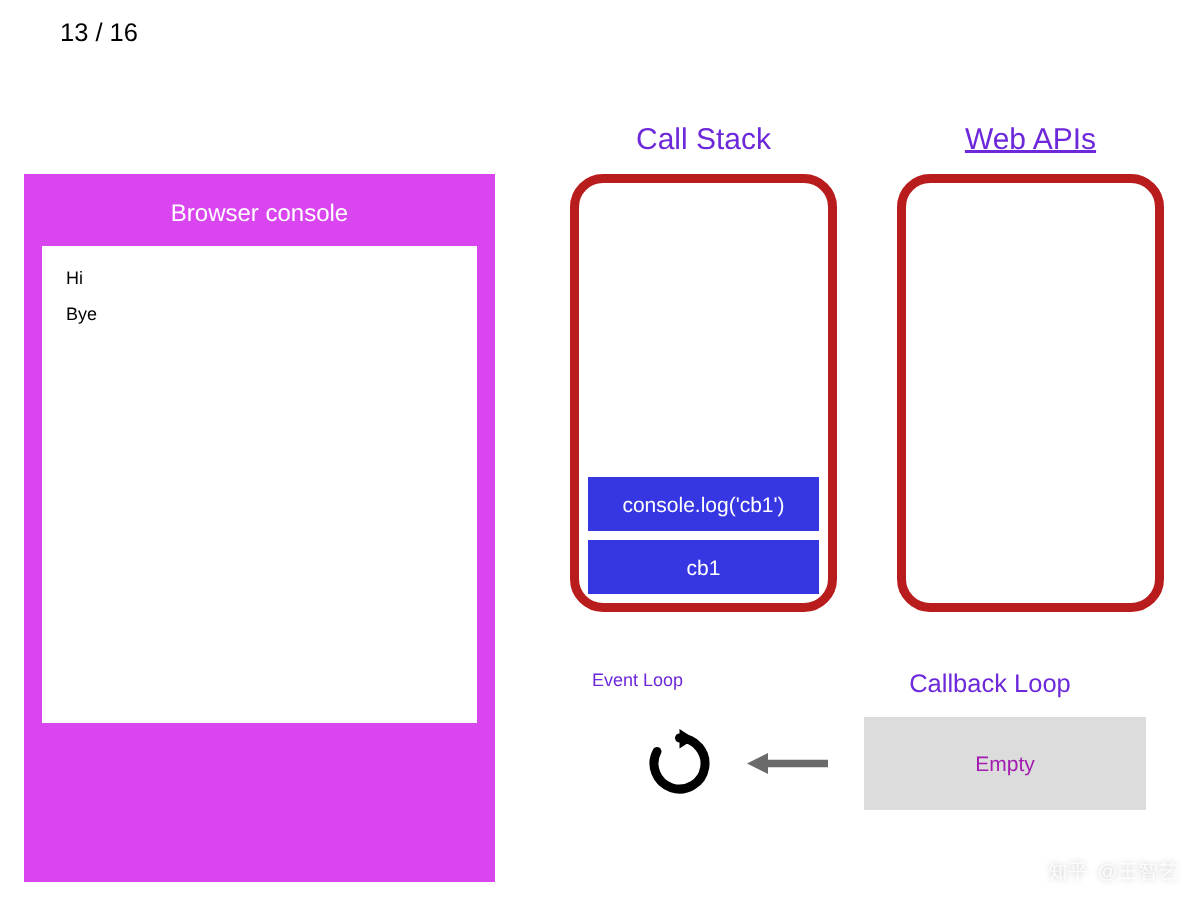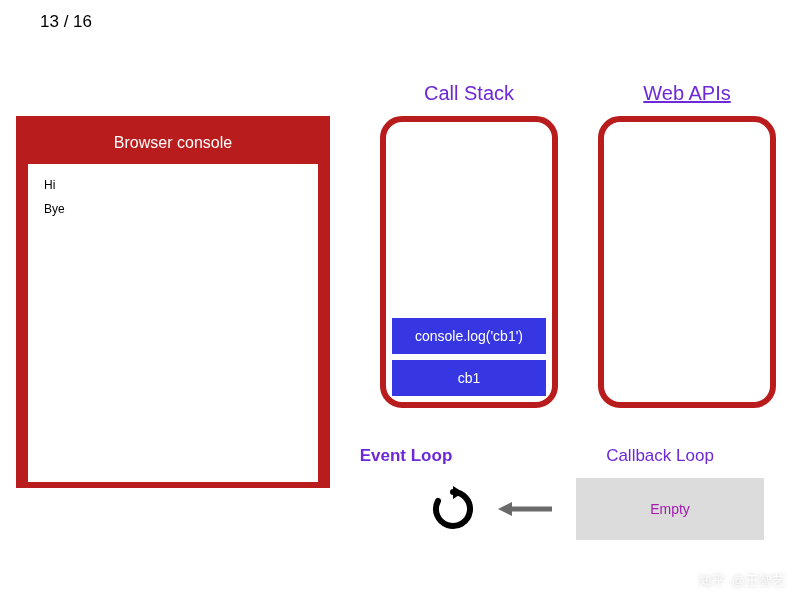--- a/index.html
+++ b/index.html
@@ -16,22 +16,22 @@
       top: 12px;
       left: 40px;
       font-size: 17px;
       color: #000;
     }
     .console {
       position: absolute;
       top: 116px;
       left: 16px;
       width: 314px;
-      height: 372px;
-      background: #b91c1c;
+      height: 472px;
+      background: #d946ef;
       padding: 12px;
     }
     .console-title {
       text-align: center;
       color: #fff;
       font-size: 16px;
       padding: 6px 0 12px 0;
     }
     .console-body {
       background: #fff;
@@ -67,21 +67,21 @@
     }
     .callstack { top: 116px; left: 380px; }
     .webapis { top: 116px; left: 598px; }
     .stack-item {
       background: #3636e2;
       color: #fff;
       text-align: center;
       font-size: 14px;
       padding: 10px 4px;
     }
-    .title-eventloop { top: 446px; left: 341px; width: 130px; font-size: 17px; font-weight: bold; }
+    .title-eventloop { top: 446px; left: 360px; width: 130px; font-size: 12px; }
     .title-cbqueue { top: 446px; left: 560px; width: 200px; font-size: 17px; }
     .event-loop-icon {
       position: absolute;
       top: 486px;
       left: 430px;
       width: 46px;
       height: 46px;
     }
     .arrow-left {
       position: absolute;

